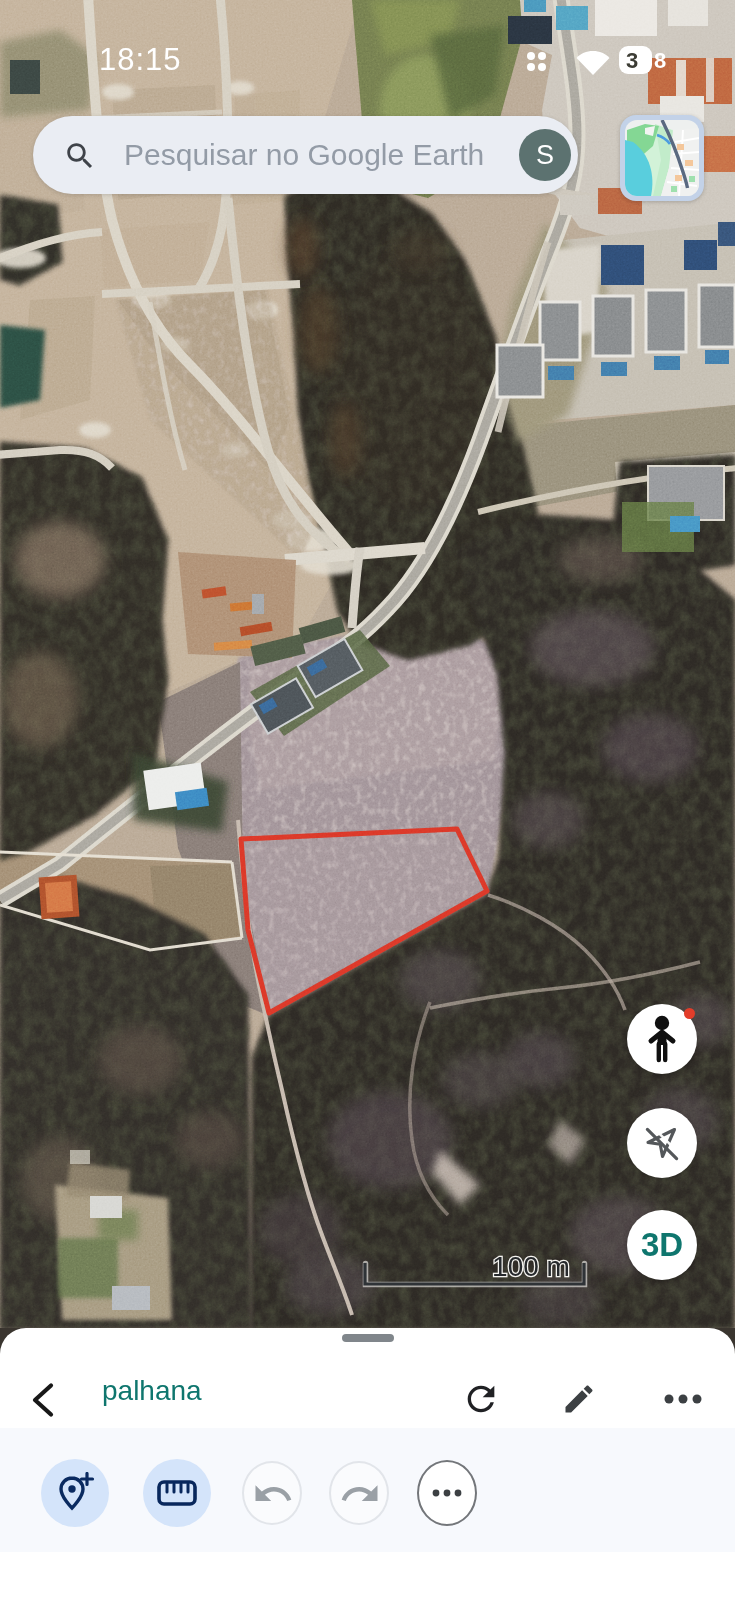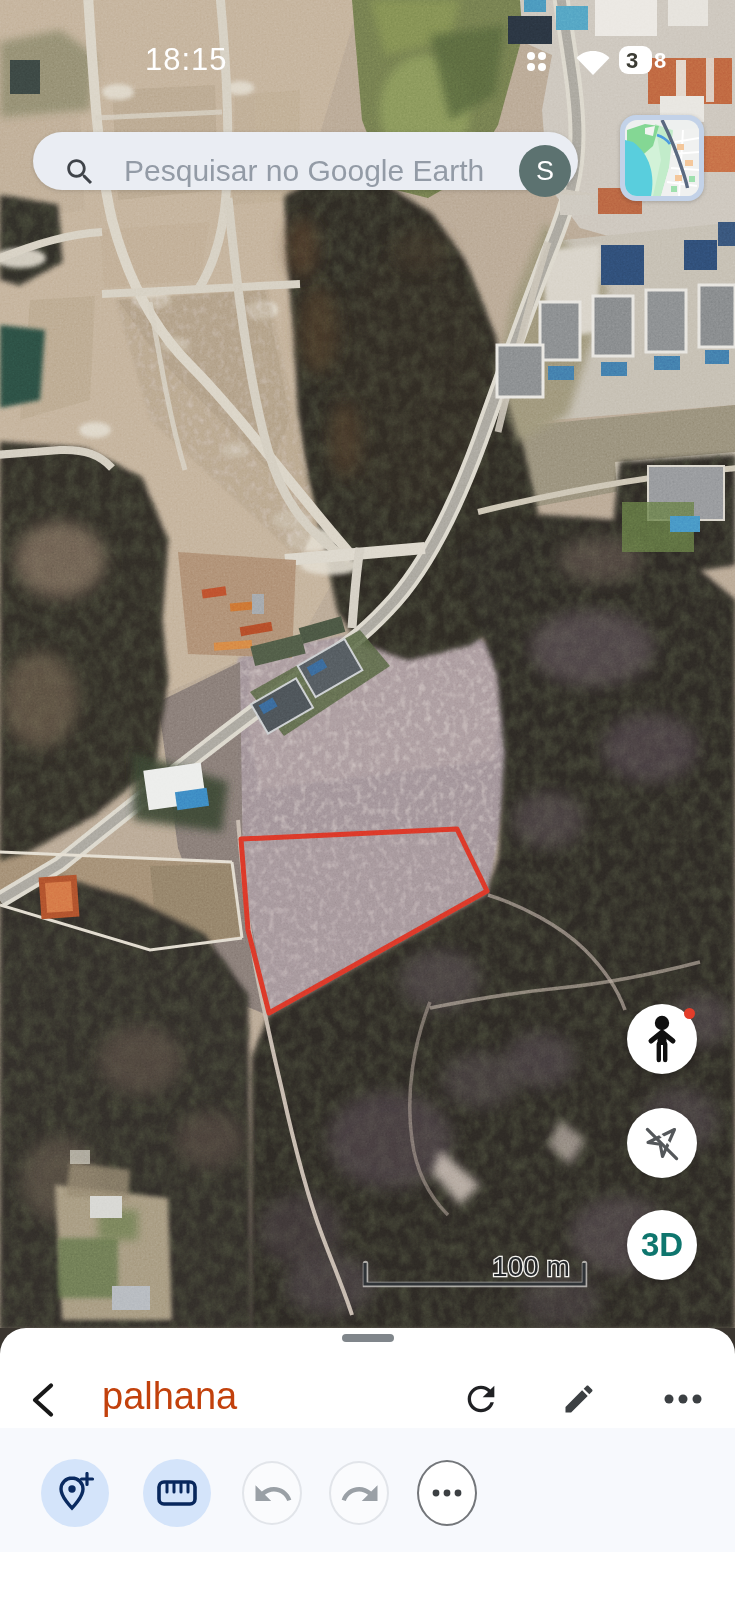--- a/index.html
+++ b/index.html
@@ -1,28 +1,28 @@
 <!DOCTYPE html>
 <html><head>
 <meta charset="utf-8">
 <style>
 html,body{margin:0;padding:0;}
 body{width:735px;height:1600px;font-family:"Liberation Sans",sans-serif;}
 .screen{position:relative;width:735px;height:1600px;overflow:hidden;background:#fff;}
 #map{position:absolute;left:0;top:0;}
-.time{position:absolute;left:99px;top:42px;color:#fff;font-size:31px;font-weight:500;letter-spacing:1px;margin-left:46px;}
-.pill{position:absolute;left:33px;top:132px;width:545px;height:58px;border-radius:39px;background:#eaedf3;box-shadow:0 1px 4px rgba(0,0,0,0.15);}
+.time{position:absolute;left:99px;top:42px;color:#fff;font-size:31px;font-weight:500;letter-spacing:1px;}
+.pill{position:absolute;left:33px;top:116px;width:545px;height:78px;border-radius:39px;background:#eaedf3;box-shadow:0 1px 4px rgba(0,0,0,0.15);}
 .pill .ph{position:absolute;left:91px;top:22px;font-size:30px;color:#939ba6;}
 .avatar{position:absolute;left:486px;top:13px;width:52px;height:52px;border-radius:50%;background:#5c7270;color:#fff;font-size:27px;text-align:center;line-height:52px;}
 .minimap{position:absolute;left:620px;top:115px;width:84px;height:86px;border-radius:16px;background:#c3d2e8;box-shadow:0 1px 4px rgba(0,0,0,0.2);}
 .fab{position:absolute;width:70px;height:70px;border-radius:50%;background:#fff;box-shadow:0 1px 4px rgba(0,0,0,0.25);}
 .fab3d{font-size:33px;font-weight:bold;color:#0f766e;text-align:center;line-height:70px;letter-spacing:0px;}
 .sheet{position:absolute;left:0;top:1328px;width:735px;height:272px;background:#fff;border-radius:26px 26px 0 0;}
 .handle{position:absolute;left:342px;top:6px;width:52px;height:8px;border-radius:4px;background:#80868b;}
-.title{position:absolute;left:102px;top:1375px;font-size:38px;font-weight:500;color:#c2410c;}
+.title{position:absolute;left:102px;top:1375px;font-size:28px;font-weight:500;color:#0f766e;}
 .toolbg{position:absolute;left:0;top:1428px;width:735px;height:124px;background:#f7f9fd;}
 .cbtn{position:absolute;border-radius:50%;}
 </style>
 </head>
 <body>
 <div class="screen">
 
 <svg id="map" width="735" height="1600" viewBox="0 0 735 1600">
 <defs>
 <filter id="grain" x="0" y="0" width="100%" height="100%" color-interpolation-filters="sRGB">

